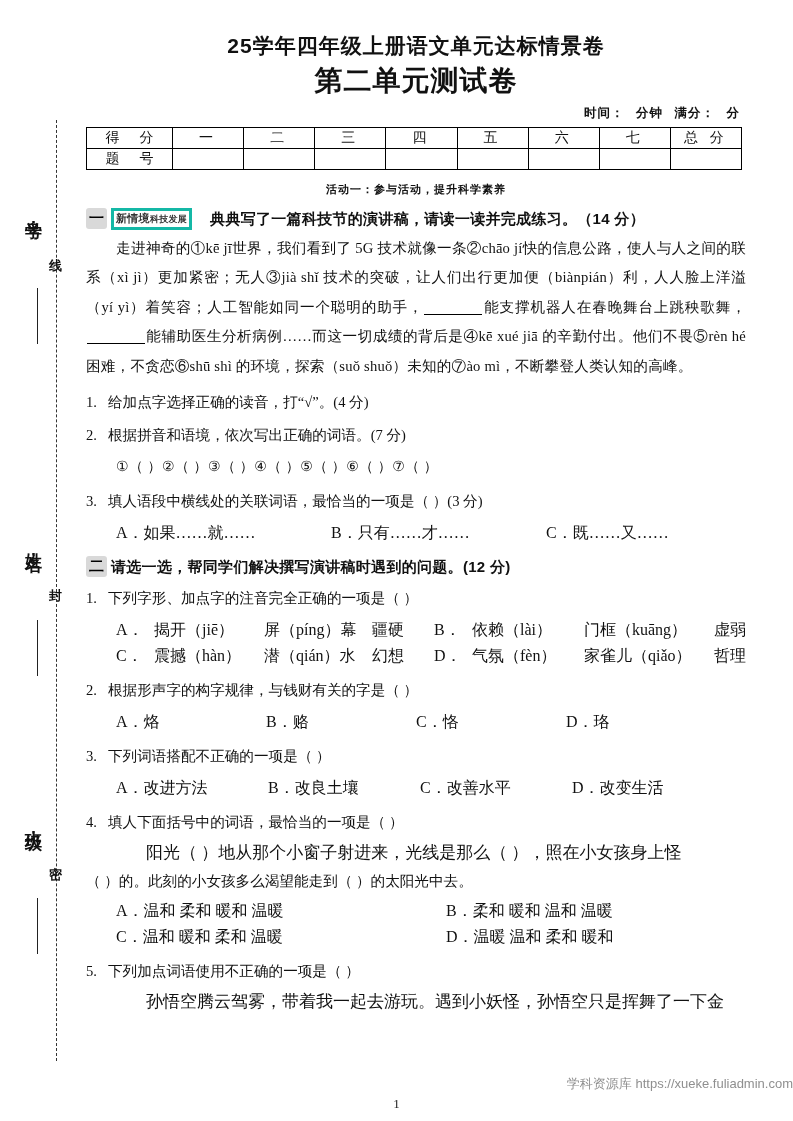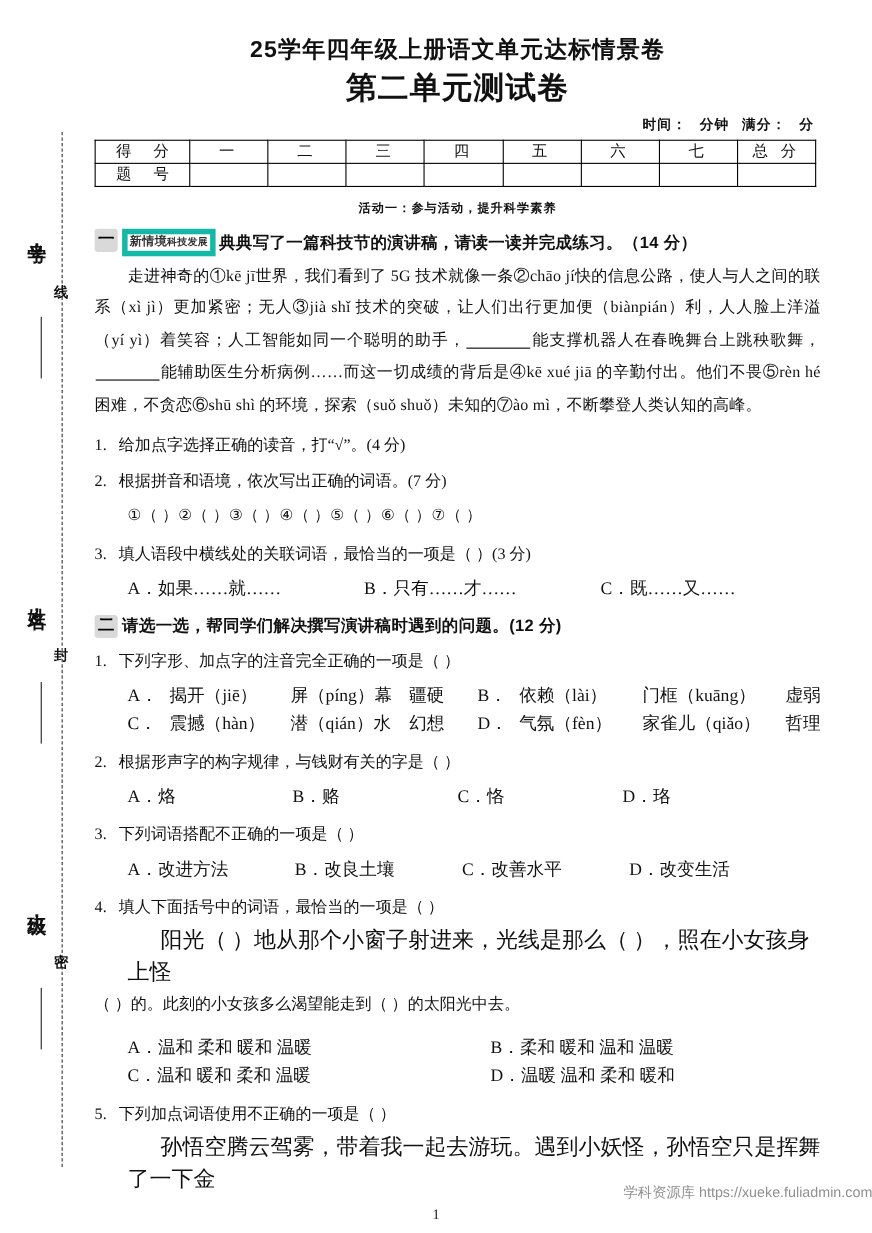--- a/index.html
+++ b/index.html
@@ -75,22 +75,22 @@
     flex: 0 0 auto; width: 21px; height: 21px; line-height: 20px; text-align: center;
     font-size: 15px; font-weight: 700; color: #000; margin-right: 4px;
     background: #d9d9d9; border-radius: 3px;
     font-family: "Liberation Sans", "DejaVu Sans", sans-serif;
   }
   .sec-text {
     font-size: 15px; font-weight: 700; line-height: 21px;
     font-family: "Liberation Sans", "DejaVu Sans", sans-serif; letter-spacing: .3px;
   }
   .badge {
-    display: inline-block; border: 5px solid #14b8a6; padding: 0 2px;
-    font-size: 11px; font-weight: 700; margin-right: 3px; line-height: 15px;
+    display: inline-block; border: 3px solid #14b8a6; padding: 0 2px;
+    font-size: 11px; font-weight: 700; margin-right: 18px; line-height: 15px;
     vertical-align: 2px; white-space: nowrap; color: #333;
     font-family: "Liberation Sans", "DejaVu Sans", sans-serif;
   }
   .badge i { font-style: normal; font-size: 9px; }
 
   
   .passage {
     font-size: 14.6px; line-height: 29.5px; margin-top: 4px; text-align: justify;
     letter-spacing: .2px;
   }
@@ -100,21 +100,21 @@
     vertical-align: -3px; margin: 0 1px;
   }
 
   
   .q { margin-top: 9px; font-size: 14.6px; line-height: 24px; }
   .q .qn { display: inline-block; width: 22px; }
   .opts { margin-top: 7px; font-size: 16px; line-height: 26px; padding-left: 30px; }
   .opts .row { display: flex; }
   .opts .row > span { display: block; }
   .sub { padding-left: 30px; margin-top: 7px; font-size: 14px; line-height: 26px; }
-  .pline { padding-left: 30px; font-size: 20px; line-height: 29px; }
+  .pline { padding-left: 30px; font-size: 17px; line-height: 29px; }
   .pline2 { font-size: 14.6px; line-height: 29px; }
 
   .circle-nums { letter-spacing: .5px; }
 
   
   .watermark {
     position: absolute; left: 0; right: 0; top: 1075px; text-align: right;
     font-size: 13px; color: #8f8f8f;
     font-family: "Liberation Sans", "DejaVu Sans", sans-serif;
   }
@@ -273,21 +273,21 @@
 
     <div class="q">
       <span class="qn">4.</span><span>填人下面括号中的词语，最恰当的一项是（      ）</span>
     </div>
     <div class="pline" style="margin-top:4px;">
       <span style="display:inline-block;width:30px"></span><span>阳光（      ）地从那个小窗子射进来，光线是那么（      ），照在小女孩身上怪</span>
     </div>
     <div class="pline2">
       <span>（      ）的。此刻的小女孩多么渴望能走到（      ）的太阳光中去。</span>
     </div>
-    <div class="opts" style="margin-top:12px;">
+    <div class="opts" style="margin-top:2px;">
       <div class="row">
         <span style="width:330px">A．温和   柔和   暖和   温暖</span>
         <span>B．柔和   暖和   温和   温暖</span>
       </div>
       <div class="row">
         <span style="width:330px">C．温和   暖和   柔和   温暖</span>
         <span>D．温暖   温和   柔和   暖和</span>
       </div>
     </div>
 

